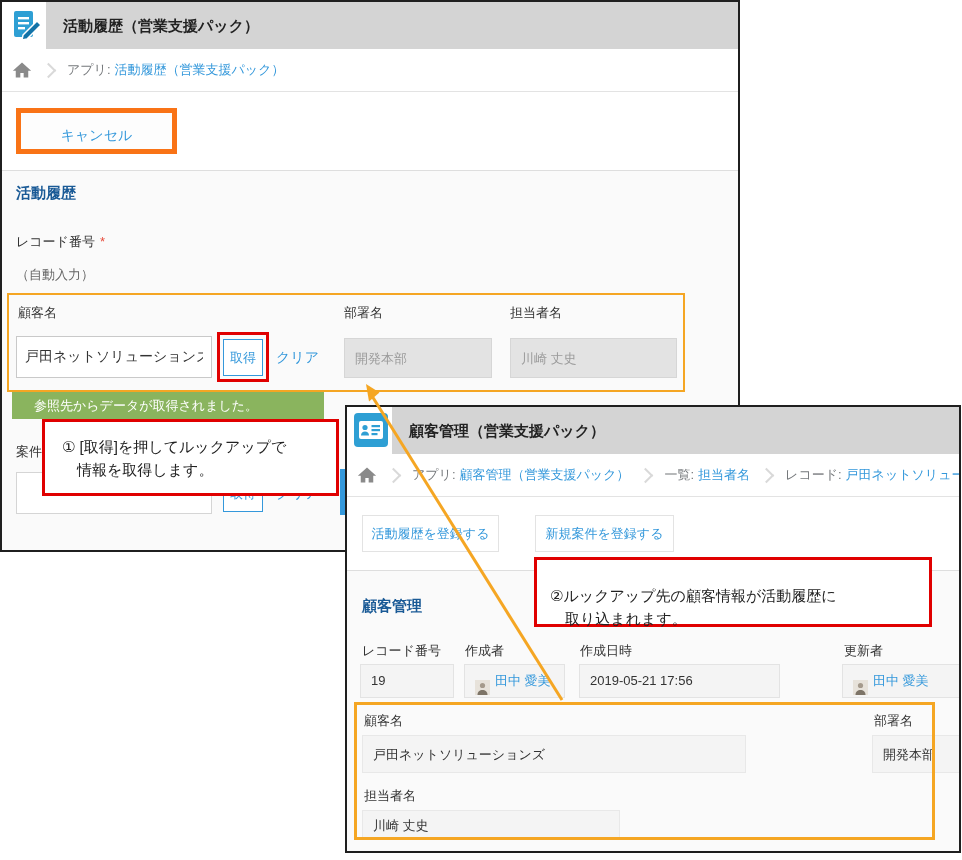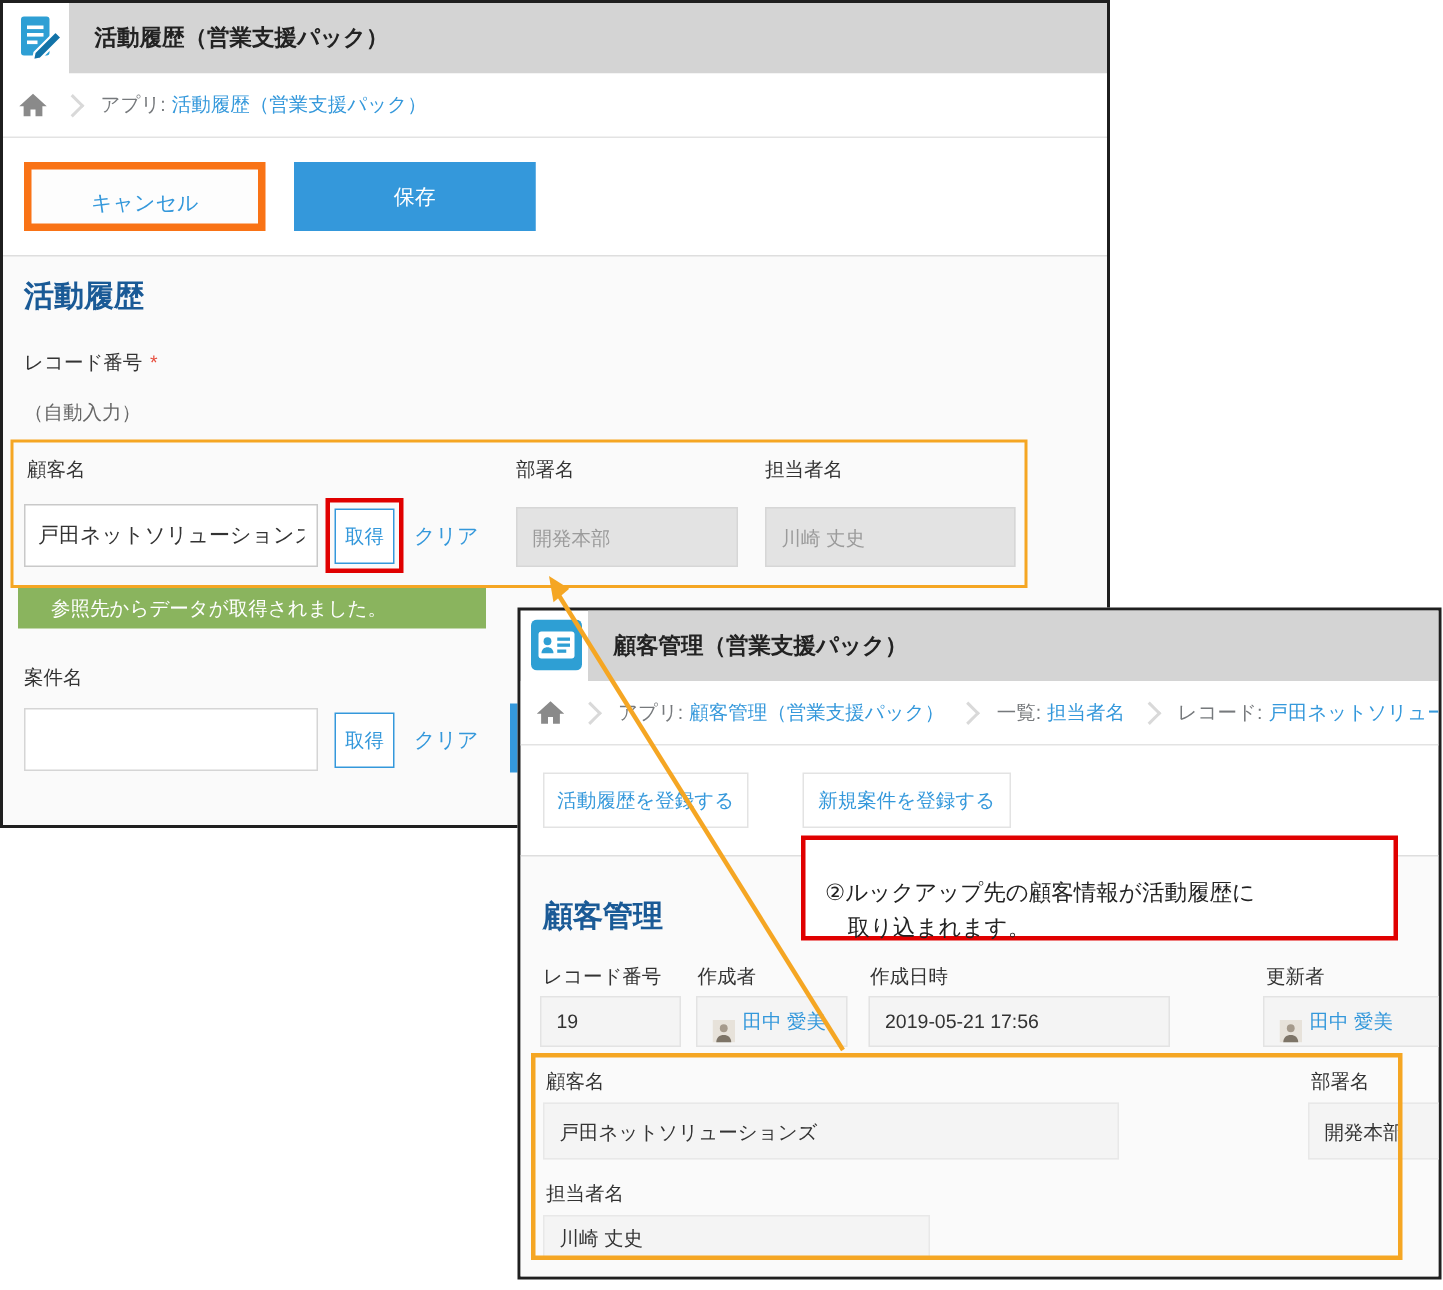--- a/index.html
+++ b/index.html
@@ -20,21 +20,21 @@
   .appicon{position:absolute;left:7px;top:6px;width:34px;height:34px;}
   .crumbs{position:absolute;top:47px;left:0;right:0;height:42px;display:flex;align-items:center;
           padding-left:10px;font-size:13px;color:#76797c;background:#fff;
           border-bottom:1px solid #e3e3e3;white-space:nowrap;overflow:hidden;}
   .crumb-sep{width:9px;height:9px;border-top:2px solid #d9d9d9;border-right:2px solid #d9d9d9;
              transform:rotate(45deg);margin:0 13px 0 11px;flex:none;}
   .crumb-link{color:#3498db;text-decoration:none;margin-left:4px;}
   .formbg{position:absolute;left:0;right:0;bottom:0;background:#fafafa;border-top:1px solid #dedede;}
   #win1 .formbg{top:168px;}
   #win2 .formbg{top:163px;}
-  .section-title{position:absolute;font-size:20px;font-weight:bold;color:#1a5a96;}
+  .section-title{position:absolute;font-size:15px;font-weight:bold;color:#1a5a96;}
   .flabel{position:absolute;font-size:13px;color:#333;white-space:nowrap;}
   .note-box{position:absolute;background:#fff;border:3px solid #e00000;color:#222;
             font-size:15px;line-height:1.55;white-space:pre-wrap;z-index:30;}
 
   
   .btn{position:absolute;height:46px;width:161px;font-size:14px;text-align:center;line-height:44px;cursor:pointer;box-sizing:border-box;}
   .btn-cancel{left:14px;top:106px;background:#fdfdfd;border:5px solid #f97316;color:#3498db;}
   .btn-save{left:194px;top:106px;background:#3498db;border:1px solid #3498db;color:#fff;}
   .w1-section{left:14px;top:182px;}
   .w1-recno{left:14px;top:231px;}
@@ -121,21 +121,20 @@
       <svg viewBox="0 0 24 24" width="20" height="20">
           <path d="M12 3 L23 13 H19.5 V21 H14 V15.5 H10 V21 H4.5 V13 H1 Z" fill="#8a8a8a"></path>
         </svg>
     </span>
     <span class="crumb-sep"></span>
     <span>アプリ:</span>
     <a class="crumb-link">活動履歴（営業支援パック）</a>
   </div>
 
   <div class="btn btn-cancel">キャンセル</div>
-  <div class="btn btn-save">保存</div>
 
   <div class="formbg"></div>
 
   <div class="section-title w1-section">活動履歴</div>
 
   <div class="flabel w1-recno">
     <span>レコード番号</span><span class="req">*</span>
   </div>
   <div class="flabel w1-autonote">（自動入力）</div>
 
@@ -153,20 +152,22 @@
 
   <input class="w1-input" value="戸田ネットソリューションズ" style="">
   <div class="red-hl"></div>
   <div class="btn-get">取得</div>
   <div class="lnk-clear">クリア</div>
   <div class="gray-val w1-val-dept">開発本部</div>
   <div class="gray-val w1-val-person">川崎 丈史</div>
 
   <div class="toast">参照先からデータが取得されました。</div>
 
+  <div class="note-box note1">① [取得]を押してルックアップで
+　情報を取得します。</div>
 </div>
 
 <div id="win2" class="win">
   <span class="appicon">
     <svg viewBox="0 0 34 34" width="34" height="34">
       <rect x="0" y="0" width="34" height="34" rx="4" fill="#2e9fd4"></rect>
       <rect x="5" y="8" width="24" height="18" rx="2" fill="#fff"></rect>
       <circle cx="11" cy="14.5" r="2.6" fill="#2e9fd4"></circle>
       <path d="M7 22.5 c0-2.6 1.8-4 4-4 s4 1.4 4 4 z" fill="#2e9fd4"></path>
       <rect x="17.5" y="12" width="8.5" height="2.2" fill="#2e9fd4"></rect>

